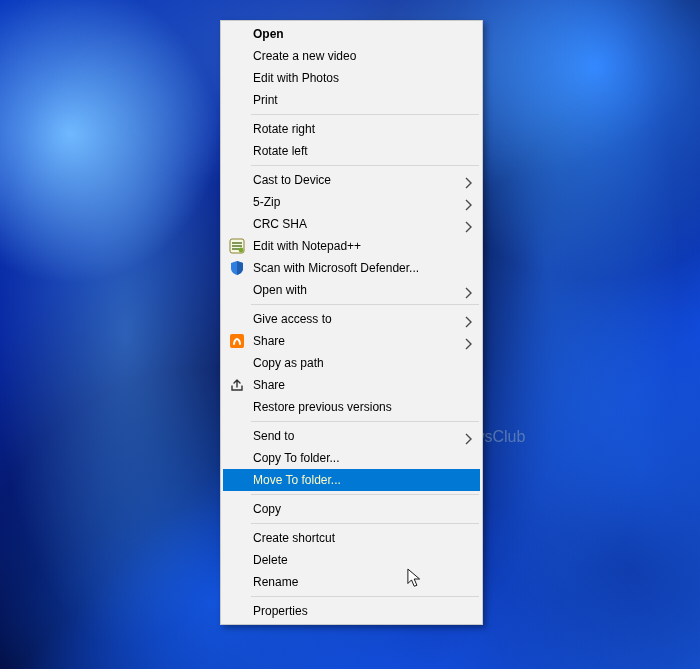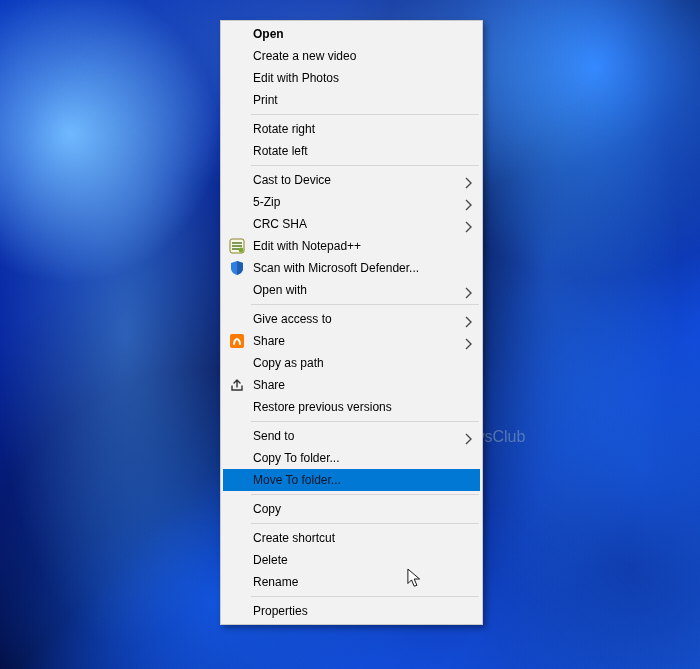--- a/index.html
+++ b/index.html
@@ -46,21 +46,21 @@
     padding:2px;z-index:5;font-size:12px;color:#000;
   }
   .sep{height:1px;margin:3px 1px 3px 28px;background:#d6d6d6}
   .item{
     position:relative;display:flex;align-items:flex-start;
     height:22px;line-height:22px;padding:0 20px 0 30px;
     white-space:nowrap;user-select:none;
   }
   .item .ico{position:absolute;left:6px;top:3px;width:16px;height:16px}
   .item.bold{font-weight:600}
-  .item.sel{background:#0078d4;color:#0f172a}
+  .item.sel{background:#0078d4;color:#fef9c3}
   .item .chev{position:absolute;right:6px;top:5px;width:10px;height:12px}
   .item .chev svg{width:10px;height:12px}
   .cursor{position:absolute;left:407px;top:568px;z-index:10;width:18px;height:22px;pointer-events:none}
 </style>
 </head>
 <body>
 
 <div class="desktop">
 
   <div class="watermark">

